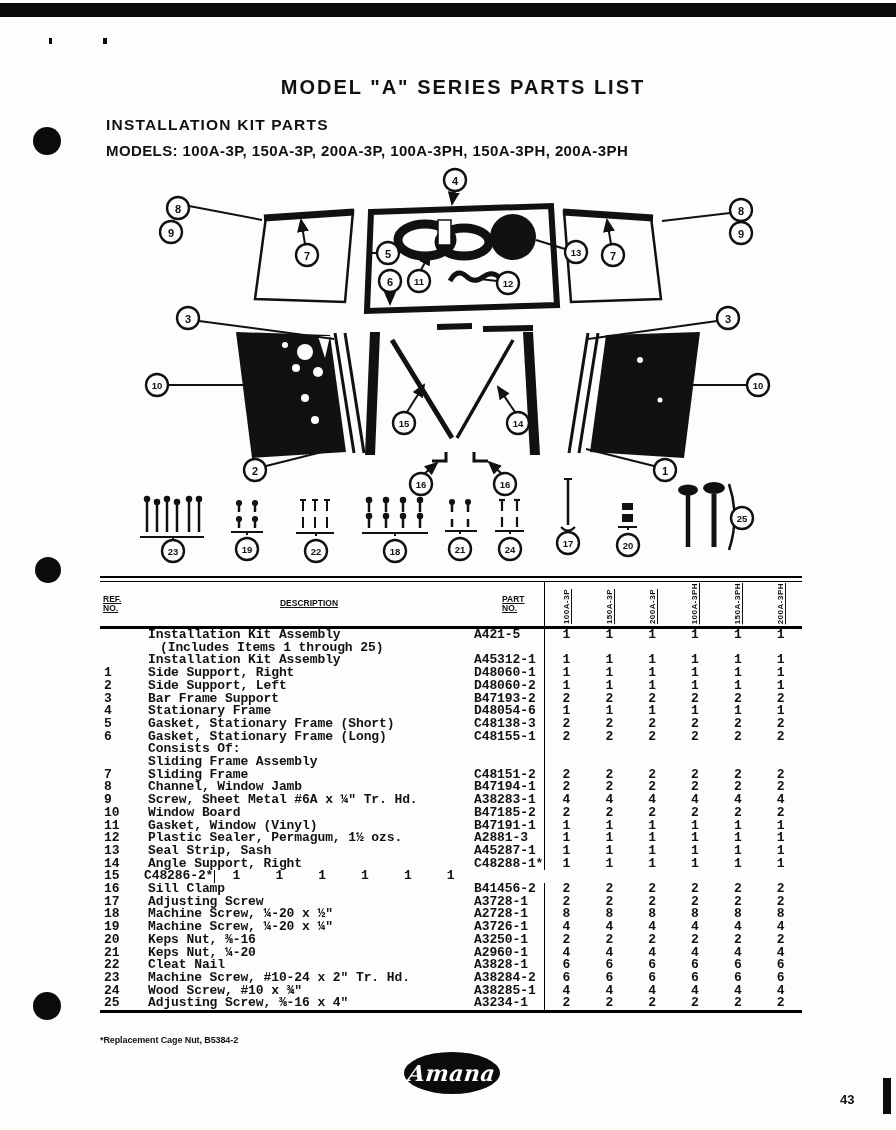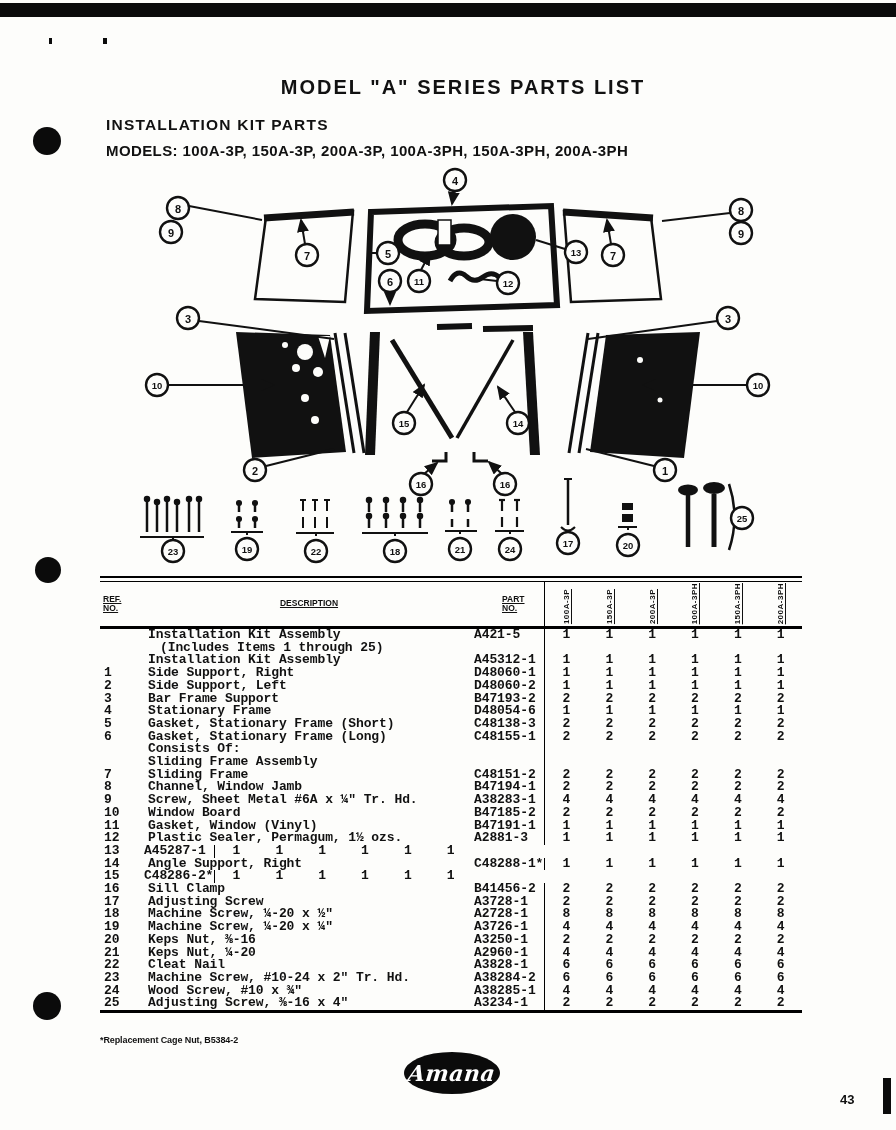--- a/index.html
+++ b/index.html
@@ -590,20 +590,23 @@
             <div class="qcell">1</div>
             <div class="qcell">1</div>
             <div class="qcell">1</div>
             <div class="qcell">1</div>
             <div class="qcell">1</div>
             <div class="qcell">1</div>
           </div>
         </div>
         <div class="trow">
           <div class="c-ref">13</div>
+          <div class="c-desc">
+            <div>Seal Strip, Sash</div>
+          </div>
           <div class="c-part">A45287-1</div>
           <div class="c-qty">
             <div class="qcell">1</div>
             <div class="qcell">1</div>
             <div class="qcell">1</div>
             <div class="qcell">1</div>
             <div class="qcell">1</div>
             <div class="qcell">1</div>
           </div>
         </div>

